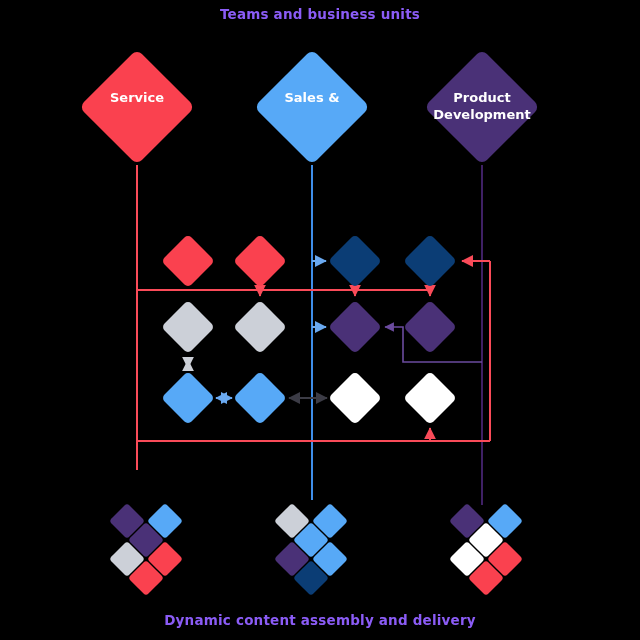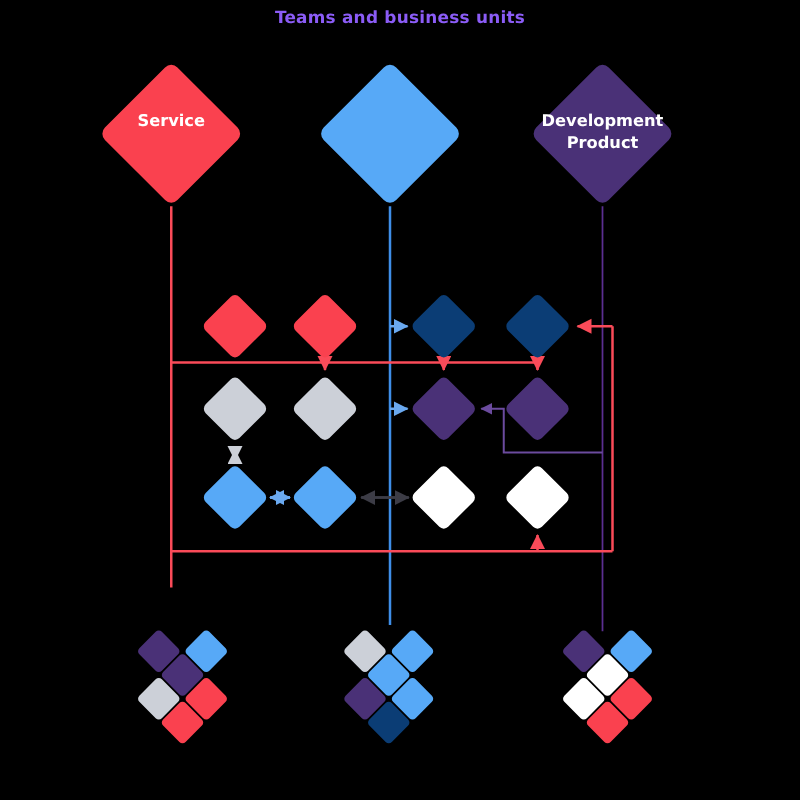--- a/index.html
+++ b/index.html
@@ -130,28 +130,30 @@
         <rect x="492.27207793864216" y="508.27207793864216" width="25.455844122715714" height="25.455844122715714" rx="3.5" fill="#57a9f7" transform="rotate(45 505 521)"></rect>
         <rect x="473.27207793864216" y="527.2720779386422" width="25.455844122715714" height="25.455844122715714" rx="3.5" fill="#ffffff" transform="rotate(45 486 540)"></rect>
         <rect x="454.27207793864216" y="546.2720779386422" width="25.455844122715714" height="25.455844122715714" rx="3.5" fill="#ffffff" transform="rotate(45 467 559)"></rect>
         <rect x="492.27207793864216" y="546.2720779386422" width="25.455844122715714" height="25.455844122715714" rx="3.5" fill="#fa414f" transform="rotate(45 505 559)"></rect>
         <rect x="473.27207793864216" y="565.2720779386422" width="25.455844122715714" height="25.455844122715714" rx="3.5" fill="#fa414f" transform="rotate(45 486 578)"></rect>
       </g>
   </svg>
 
   <div class="lbl" id="title-top">Teams and business units</div>
 
+  <div class="lbl" id="title-bottom">Dynamic content assembly and delivery</div>
 
   <div class="lbl" id="title-side">
   </div>
 
   <div id="team-labels">
       <div class="dlabel" style="left: 67px; top: 89px; width: 140px;">
         <div>Service</div>
       </div>
       <div class="dlabel" style="left: 242px; top: 89px; width: 140px;">
+        <div>Sales &amp;</div>
       </div>
       <div class="dlabel" style="left: 412px; top: 89px; width: 140px;">
+        <div>Product</div>
         <div>Development</div>
-        <div>Product</div>
       </div>
     </div>
 </div>
 
 </body></html>

